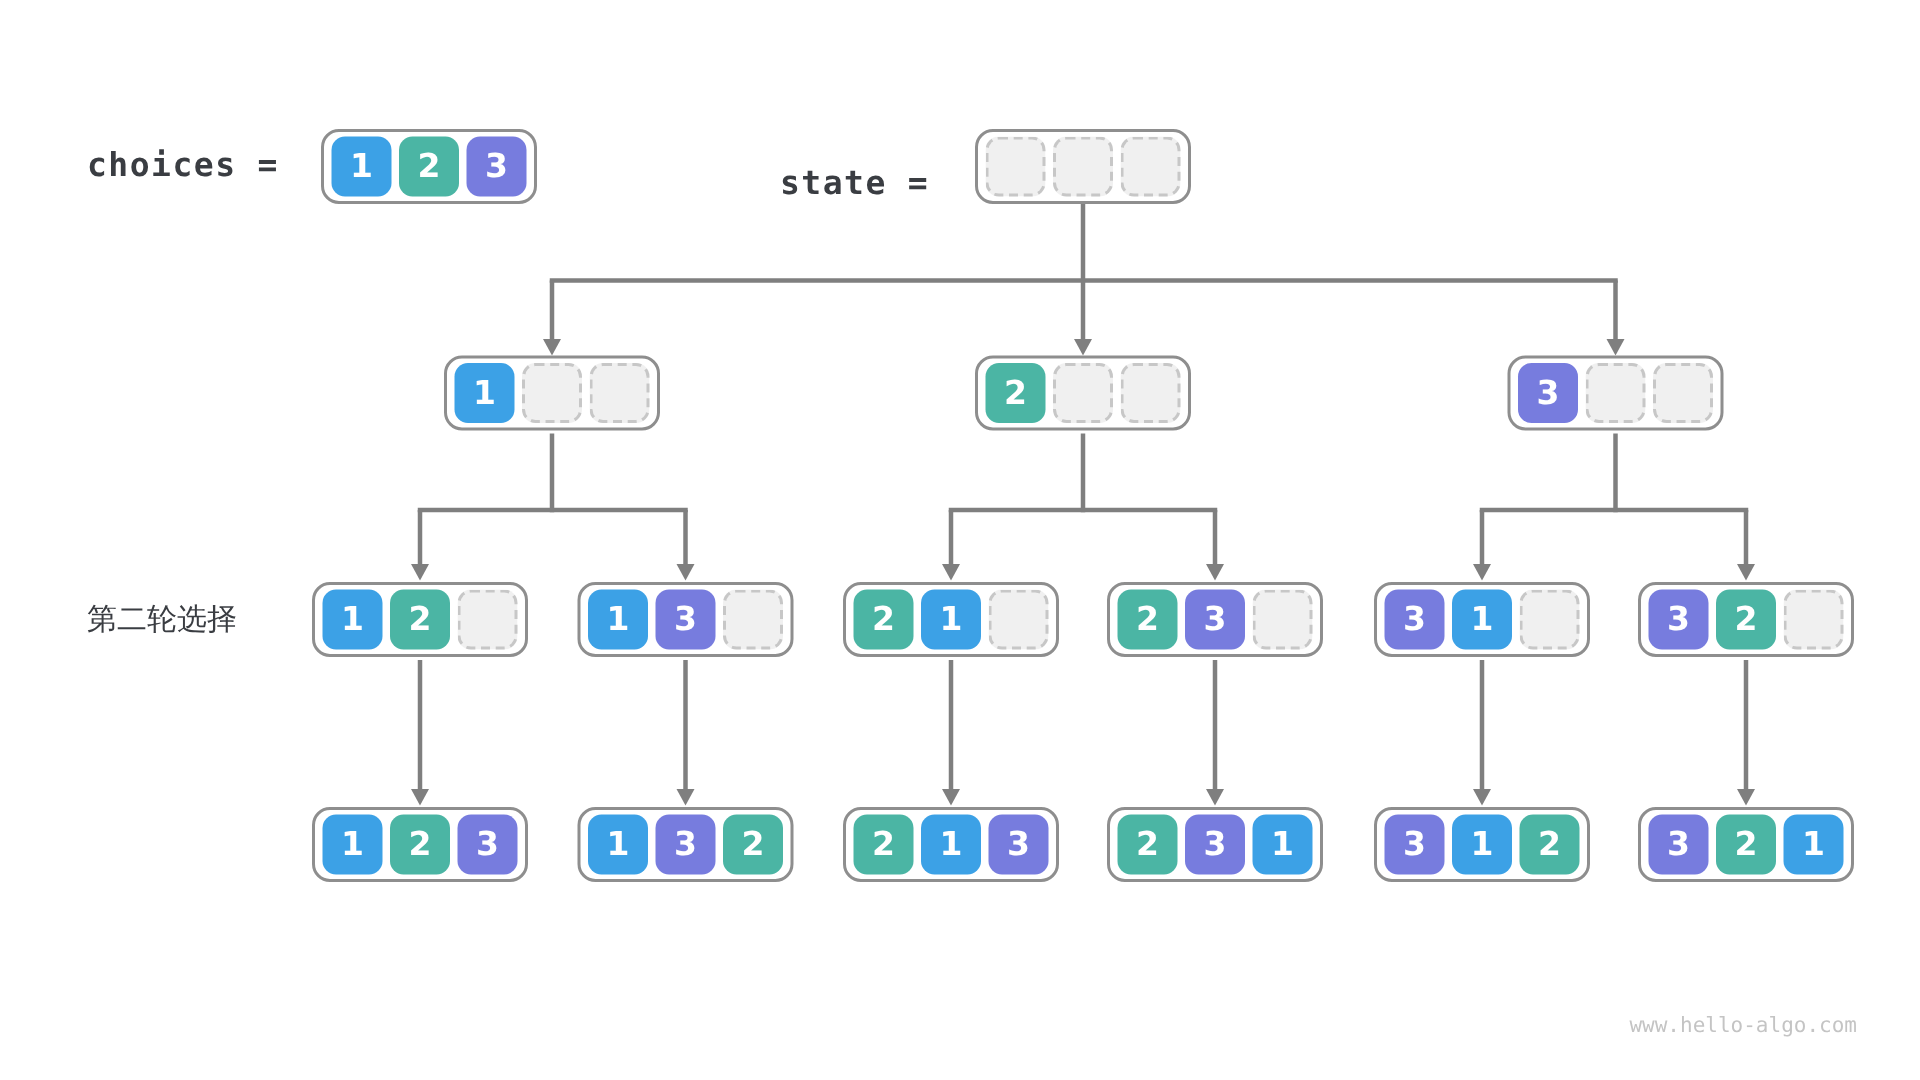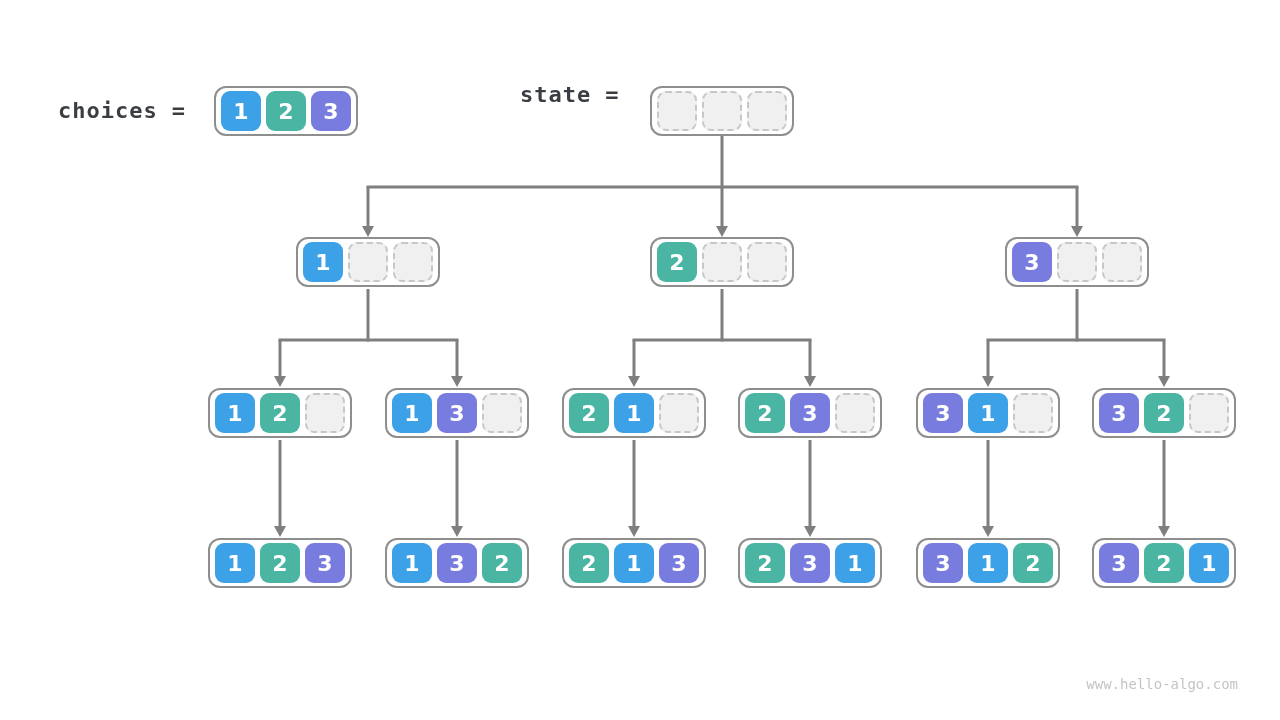--- a/index.html
+++ b/index.html
@@ -102,21 +102,21 @@
 
   <div class="eq-label" style="left:58px;top:86px">
     <span>choices</span><span class="eq">=</span>
   </div>
   <div class="box" style="left:214px;top:86px">
       <div class="cell filled" style="background: rgb(60, 161, 230);">1</div>
       <div class="cell filled" style="background: rgb(75, 181, 164);">2</div>
       <div class="cell filled" style="background: rgb(119, 124, 222);">3</div>
     </div>
 
-  <div class="eq-label" style="left:520px;top:70px">
+  <div class="eq-label" style="left:520px;top:98px">
     <span>state</span><span class="eq">=</span>
   </div>
   <div class="box" style="left:650px;top:86px">
       <div class="cell empty"></div>
       <div class="cell empty"></div>
       <div class="cell empty"></div>
     </div>
 
   <div class="box" style="left:296px;top:237px">
       <div class="cell filled" style="background: rgb(60, 161, 230);">1</div>
@@ -127,20 +127,21 @@
       <div class="cell filled" style="background: rgb(75, 181, 164);">2</div>
       <div class="cell empty"></div>
       <div class="cell empty"></div>
     </div>
   <div class="box" style="left:1005px;top:237px">
       <div class="cell filled" style="background: rgb(119, 124, 222);">3</div>
       <div class="cell empty"></div>
       <div class="cell empty"></div>
     </div>
 
+  <div class="row-label" style="top:388px">第二轮选择</div>
   <div class="box" style="left:208px;top:388px">
       <div class="cell filled" style="background: rgb(60, 161, 230);">1</div>
       <div class="cell filled" style="background: rgb(75, 181, 164);">2</div>
       <div class="cell empty"></div>
     </div>
   <div class="box" style="left:385px;top:388px">
       <div class="cell filled" style="background: rgb(60, 161, 230);">1</div>
       <div class="cell filled" style="background: rgb(119, 124, 222);">3</div>
       <div class="cell empty"></div>
     </div>

